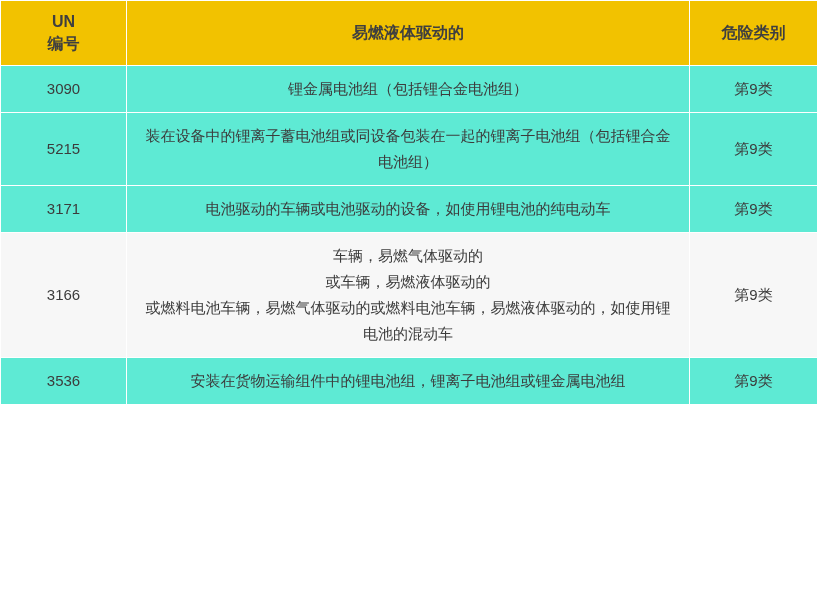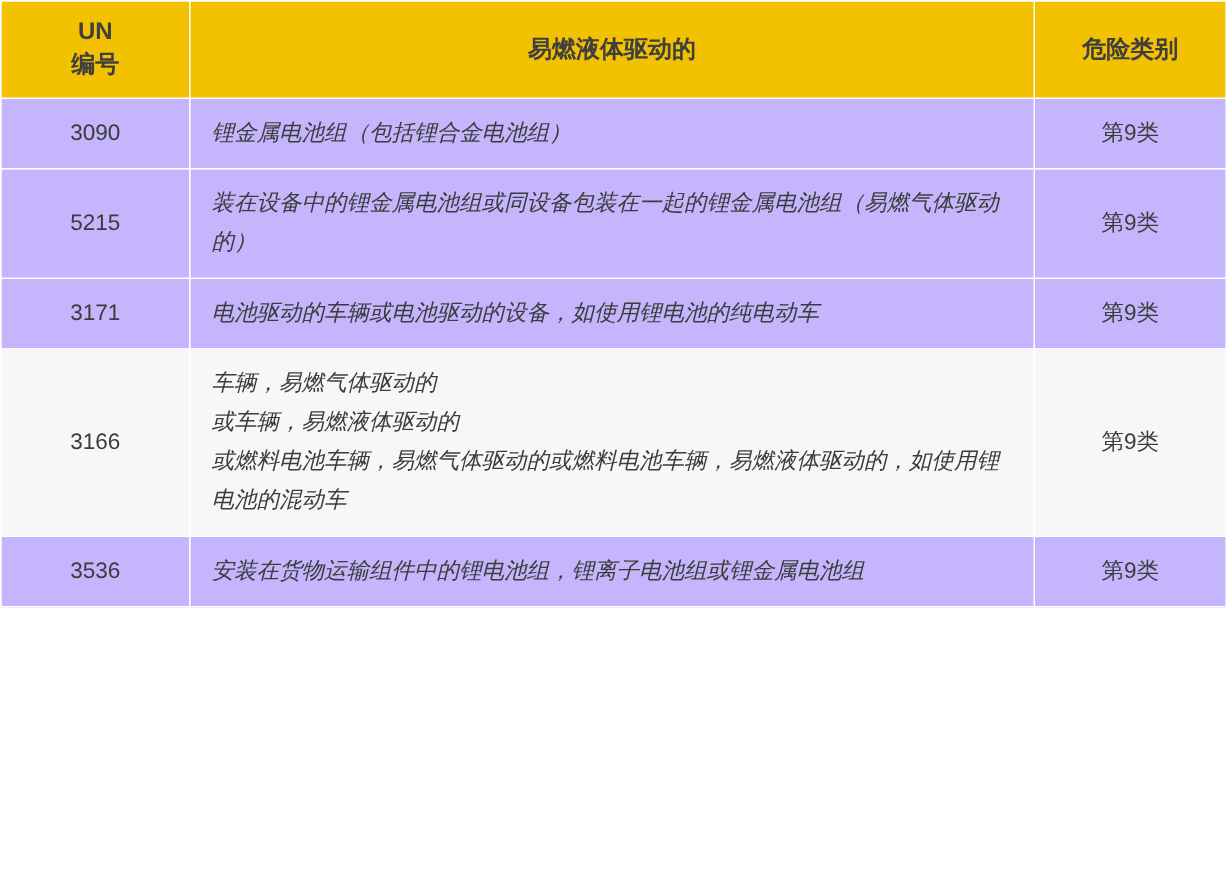--- a/index.html
+++ b/index.html
@@ -46,32 +46,31 @@
     font-size: 15px;
     color: #3c3c3c;
     text-align: center;
     vertical-align: middle;
     padding: 10px 14px;
     line-height: 26px;
     border: 1px solid #ffffff;
     box-sizing: border-box;
   }
   table.un-table tbody tr.odd td {
-    background: #c4b5fd;
+    background: #5eead4;
   }
   table.un-table tbody tr.even td {
     background: #f7f7f7;
   }
   table.un-table tbody td.cell-un {
     font-size: 15px;
     white-space: nowrap;
   }
   table.un-table tbody td.cell-name {
-    text-align: left;
-    font-style: italic;
+    text-align: center;
   }
   table.un-table tbody td.cell-class {
     font-size: 15px;
     white-space: nowrap;
   }
   .multiline {
     display: block;
   }
 </style>
 </head>
@@ -95,21 +94,21 @@
       </tr>
     </thead>
     <tbody>
       <tr class="odd">
         <td class="cell-un">3090</td>
         <td class="cell-name">锂金属电池组（包括锂合金电池组）</td>
         <td class="cell-class">第9类</td>
       </tr>
       <tr class="odd">
         <td class="cell-un">5215</td>
-        <td class="cell-name">装在设备中的锂金属电池组或同设备包装在一起的锂金属电池组（易燃气体驱动的）</td>
+        <td class="cell-name">装在设备中的锂离子蓄电池组或同设备包装在一起的锂离子电池组（包括锂合金电池组）</td>
         <td class="cell-class">第9类</td>
       </tr>
       <tr class="odd">
         <td class="cell-un">3171</td>
         <td class="cell-name">电池驱动的车辆或电池驱动的设备，如使用锂电池的纯电动车</td>
         <td class="cell-class">第9类</td>
       </tr>
       <tr class="even">
         <td class="cell-un">3166</td>
         <td class="cell-name" style="white-space: pre-line;">车辆，易燃气体驱动的

